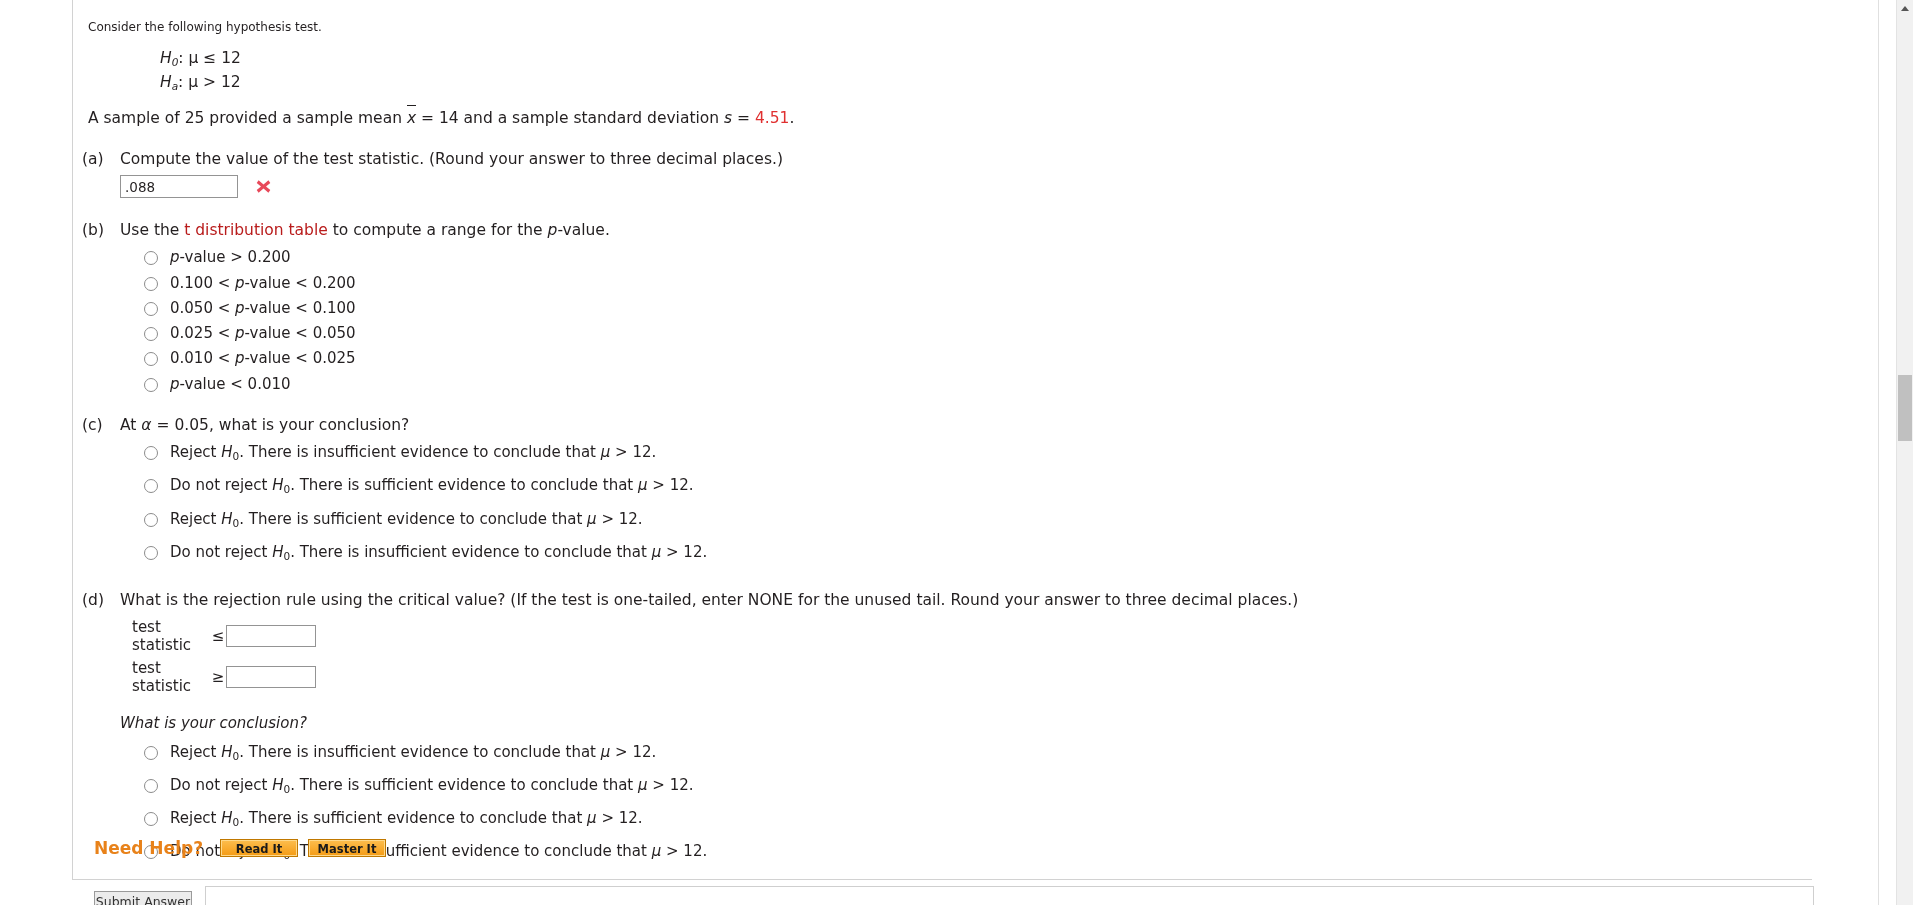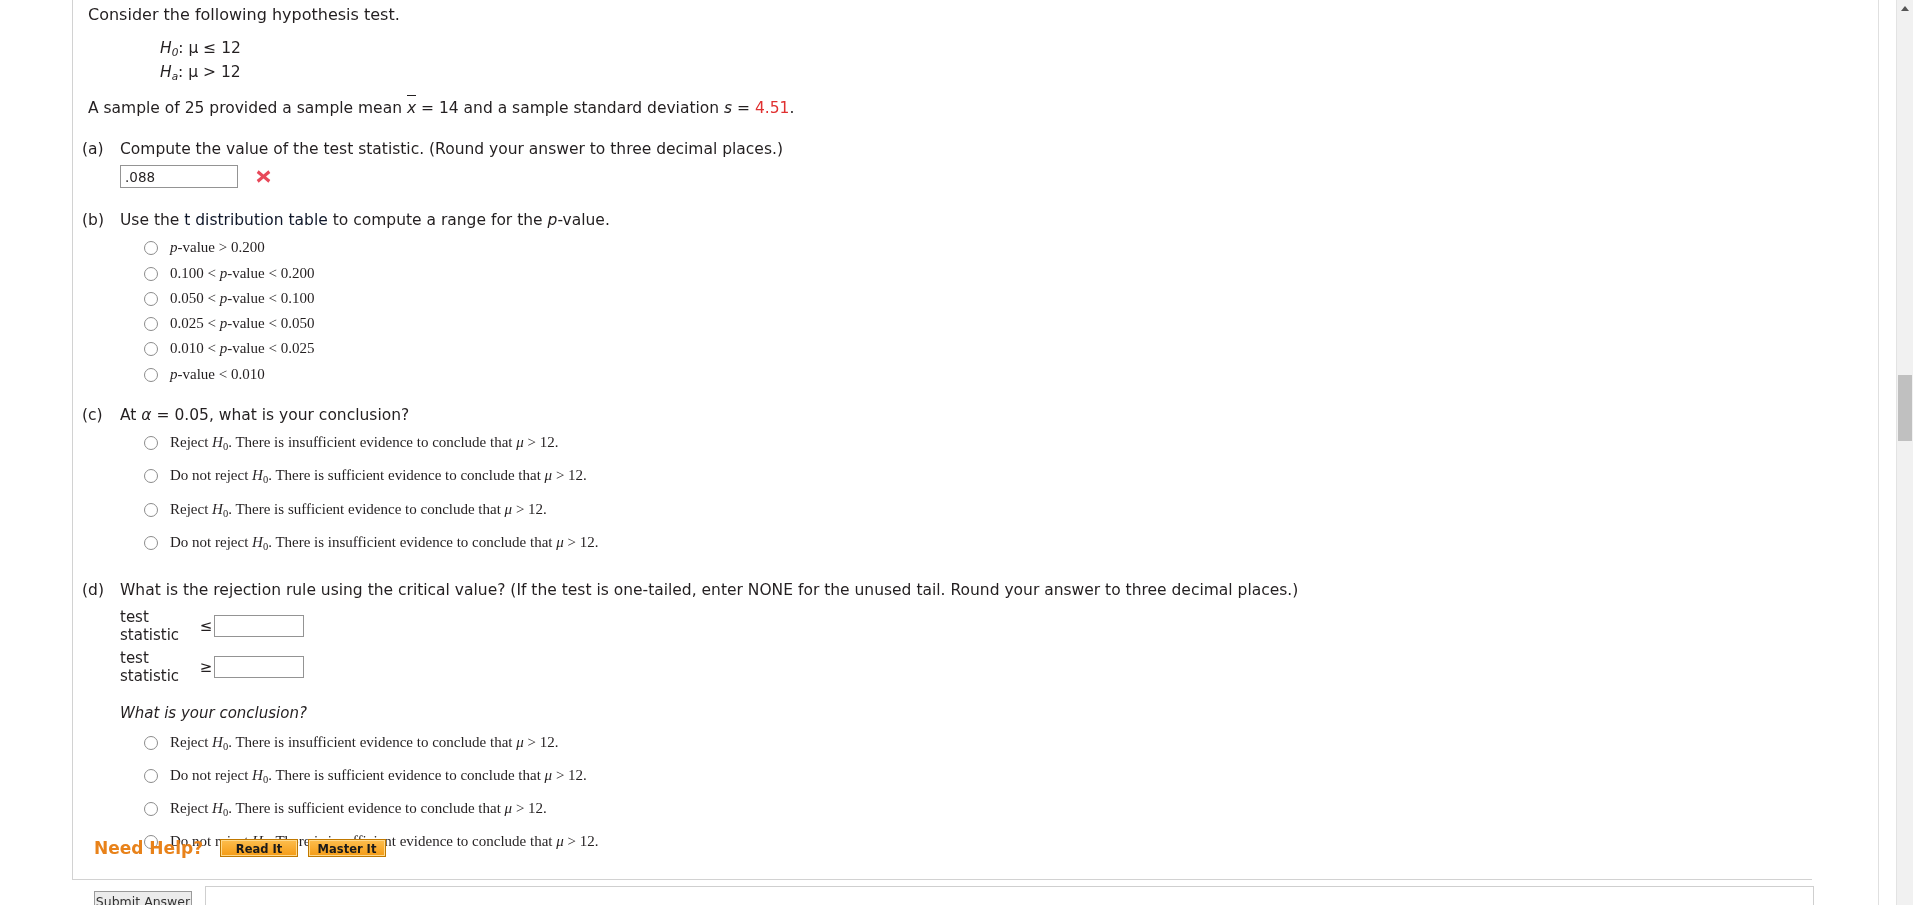--- a/index.html
+++ b/index.html
@@ -29,22 +29,22 @@
     height: 880px;
     background: #d2d2d2;
   }
   .content {
     position: absolute;
     left: 88px;
     top: 0;
     width: 1700px;
   }
   .intro {
-    padding-top: 5px;
-    font-size: 16px;
+    padding-top: 20px;
+    font-size: 12px;
   }
   
   .hyp-block {
     margin-top: 13px;
     margin-left: 72px;
     font-size: 15.5px;
     line-height: 1.5;
   }
   .hyp-line { white-space: nowrap; }
   i.v { font-style: italic; }
@@ -83,21 +83,21 @@
     top: 0;
     width: 30px;
     font-size: 15.5px;
   }
   .part-body {
     margin-left: 32px;
     font-size: 15.5px;
   }
   .qtext { font-size: 15.5px; margin-top: 23px; }
   a.link {
-    color: #0f172a;
+    color: #b91c1c;
     text-decoration: none;
   }
   
   .answer-row {
     display: flex;
     align-items: center;
     margin-top: 7px;
   }
   input.ans {
     width: 108px;
@@ -112,41 +112,41 @@
     background: #ffffff;
     outline: none;
   }
   .xmark {
     margin-left: 17px;
     width: 17px;
     height: 17px;
     display: inline-block;
   }
   
-  .options { margin-top: 9px; margin-left: 24px; font-family: Liberation Serif, serif; }
+  .options { margin-top: 9px; margin-left: 24px; }
   .options.tight > .opt { margin-bottom: 6.5px; }
   .options.loose > .opt { margin-bottom: 13px; }
   .opt {
     display: flex;
     align-items: flex-start;
     font-size: 15px;
   }
   .radio {
     width: 12px;
     height: 12px;
     min-width: 12px;
     border: 1px solid #8c8c8c;
     border-radius: 50%;
     background: #fff;
     margin-top: 3px;
     margin-right: 12px;
   }
   .opt-label { font-size: 15px; line-height: 1.25; }
   
-  .crit-rows { margin-top: 9px; }
+  .crit-rows { margin-top: 9px; margin-left: 12px; }
   .crit-row {
     display: flex;
     align-items: center;
     margin-bottom: 5px;
     font-size: 15px;
   }
   .crit-name { width: 78px; }
   .crit-op { width: 16px; text-align: center; }
   input.crit {
     width: 80px;

